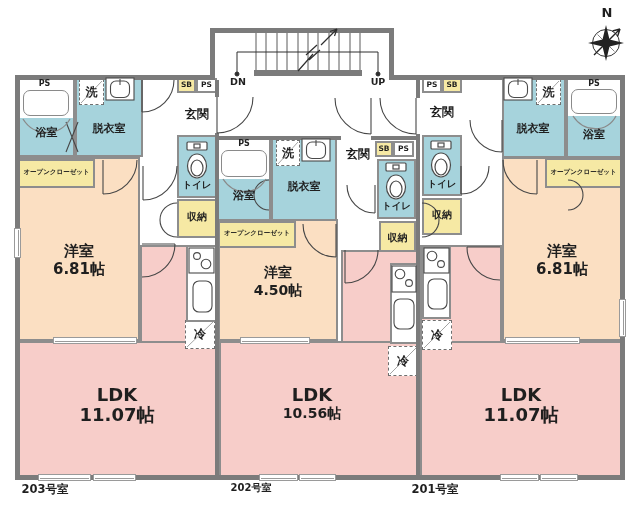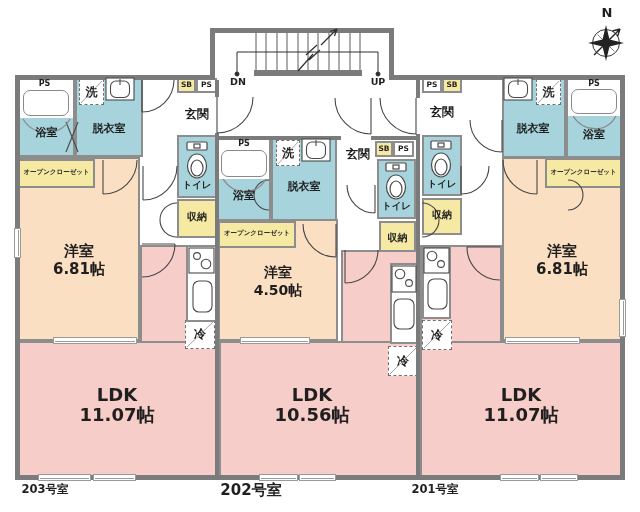--- a/index.html
+++ b/index.html
@@ -258,22 +258,22 @@
   <div class="lbl" style="left:271px;top:181px;width:66px;font-size:11px">脱衣室</div>
   <div class="lbl" style="left:338px;top:148px;width:40px;font-size:12px">玄関</div>
   <div class="lbl" style="left:375px;top:145px;width:18px;font-size:7.5px">SB</div>
   <div class="lbl" style="left:393px;top:145px;width:21px;font-size:7.5px">PS</div>
   <div class="lbl" style="left:377px;top:201px;width:39px;font-size:9.5px">トイレ</div>
   <div class="lbl" style="left:379px;top:233px;width:37px;font-size:10px">収納</div>
   <div class="lbl" style="left:218px;top:230px;width:78px;font-size:6.5px">オープンクローゼット</div>
   <div class="lbl" style="left:246px;top:265px;width:64px;font-size:14px">洋室</div>
   <div class="lbl" style="left:244px;top:283px;width:68px;font-size:14px">4.50帖</div>
   <div class="lbl" style="left:262px;top:386px;width:100px;font-size:18px">LDK</div>
-  <div class="lbl" style="left:250px;top:406px;width:124px;font-size:18px">10.56帖</div>
-  <div class="lbl" style="left:220px;top:483px;width:62px;font-size:15px">202号室</div>
+  <div class="lbl" style="left:250px;top:406px;width:124px;font-size:14px">10.56帖</div>
+  <div class="lbl" style="left:220px;top:483px;width:62px;font-size:10px">202号室</div>
 
   <div class="lbl" style="left:422px;top:81px;width:20px;font-size:7.5px">PS</div>
   <div class="lbl" style="left:442px;top:81px;width:20px;font-size:7.5px">SB</div>
   <div class="lbl" style="left:421px;top:106px;width:42px;font-size:12px">玄関</div>
   <div class="lbl" style="left:422px;top:179px;width:40px;font-size:9.5px">トイレ</div>
   <div class="lbl" style="left:422px;top:210px;width:40px;font-size:10px">収納</div>
   <div class="lbl" style="left:500px;top:123px;width:66px;font-size:11px">脱衣室</div>
   <div class="lbl" style="left:566px;top:80px;width:56px;font-size:8px">PS</div>
   <div class="lbl" style="left:566px;top:129px;width:56px;font-size:11px">浴室</div>
   <div class="lbl" style="left:545px;top:169px;width:77px;font-size:6.5px">オープンクローゼット</div>

